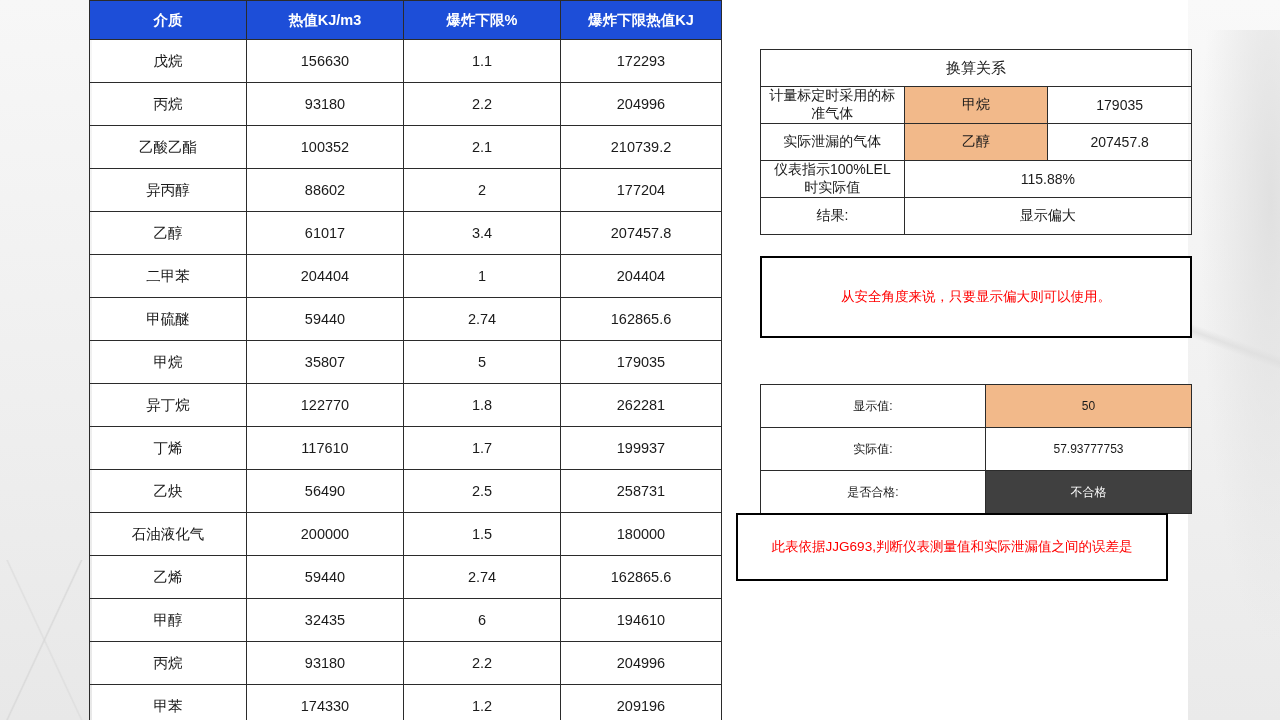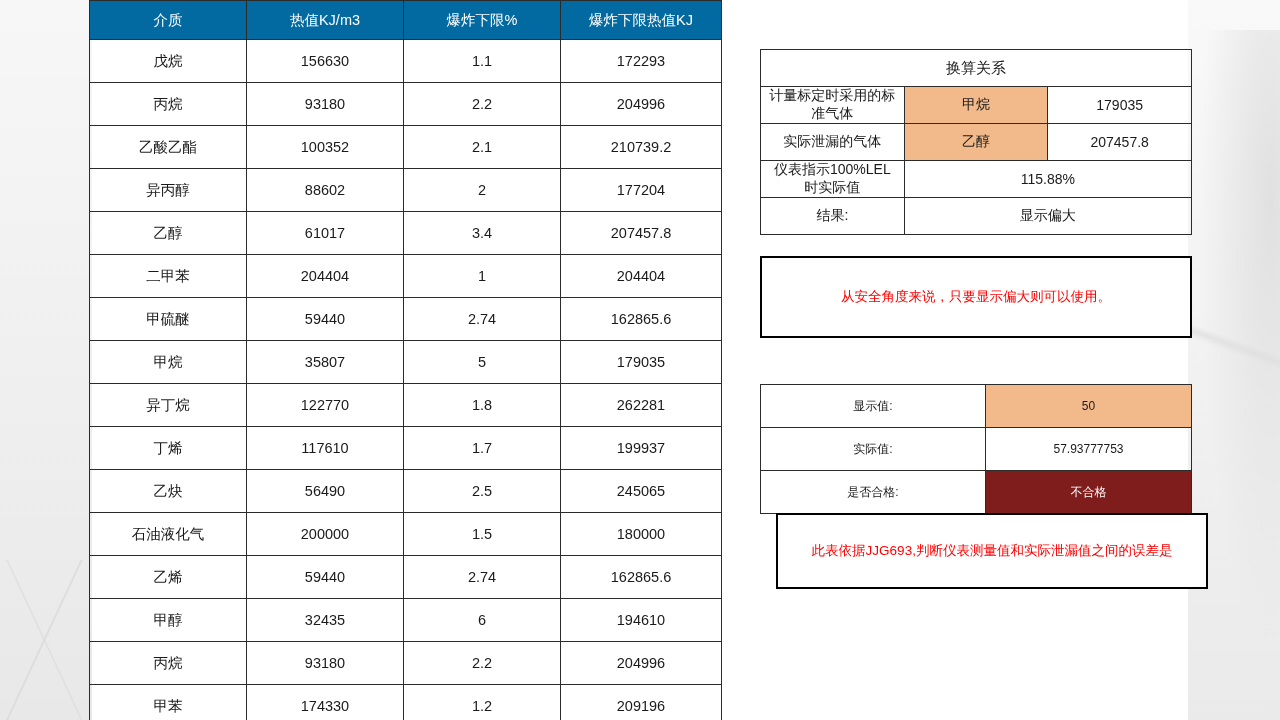--- a/index.html
+++ b/index.html
@@ -62,23 +62,23 @@
   }
   .main-table td, .main-table th {
     border: 1px solid #2b2b2b;
     text-align: center;
     vertical-align: middle;
     height: 42px;
     padding: 0 4px;
     font-weight: normal;
   }
   .main-table thead th {
-    background: #0369a1;
+    background: #1d4ed8;
     color: #ffffff;
-    font-weight: normal;
+    font-weight: bold;
     font-size: 14.5px;
     height: 38px;
     border-color: #2b2b2b;
     margin-left: 23px;
   }
   .col-a { width: 148px; }
   .col-b { width: 148px; }
   .col-c { width: 148px; }
   .col-d { width: 152px; }
 
@@ -123,37 +123,37 @@
     padding: 6px 23px;
     box-sizing: border-box;
   }
   #note-1 {
     left: 760px;
     top: 256px;
     width: 432px;
     height: 82px;
   }
   #note-2 {
-    left: 776px;
+    left: 736px;
     top: 513px;
     width: 432px;
-    height: 76px;
+    height: 68px;
   }
   #note-2 .note-inner { line-height: 1.9; }
 
   
   #result-panel {
     left: 760px;
     top: 384px;
     width: 432px;
   }
   #result-panel td { height: 42px; font-size: 12px; }
   .res-label { width: 212px; }
   .cell-red {
-    background: #7f1d1d;
+    background: #404040;
     color: #ffffff;
   }
 </style>
 </head>
 <body>
 
 <div class="bg-deco">
   <div class="bg-left"></div>
   <div class="bg-right"></div>
 </div>
@@ -225,21 +225,21 @@
     <tr>
       <td>丁烯</td>
       <td>117610</td>
       <td>1.7</td>
       <td>199937</td>
     </tr>
     <tr>
       <td>乙炔</td>
       <td>56490</td>
       <td>2.5</td>
-      <td>245065</td>
+      <td>258731</td>
     </tr>
     <tr>
       <td>石油液化气</td>
       <td>200000</td>
       <td>1.5</td>
       <td>180000</td>
     </tr>
     <tr>
       <td>乙烯</td>
       <td>59440</td>

